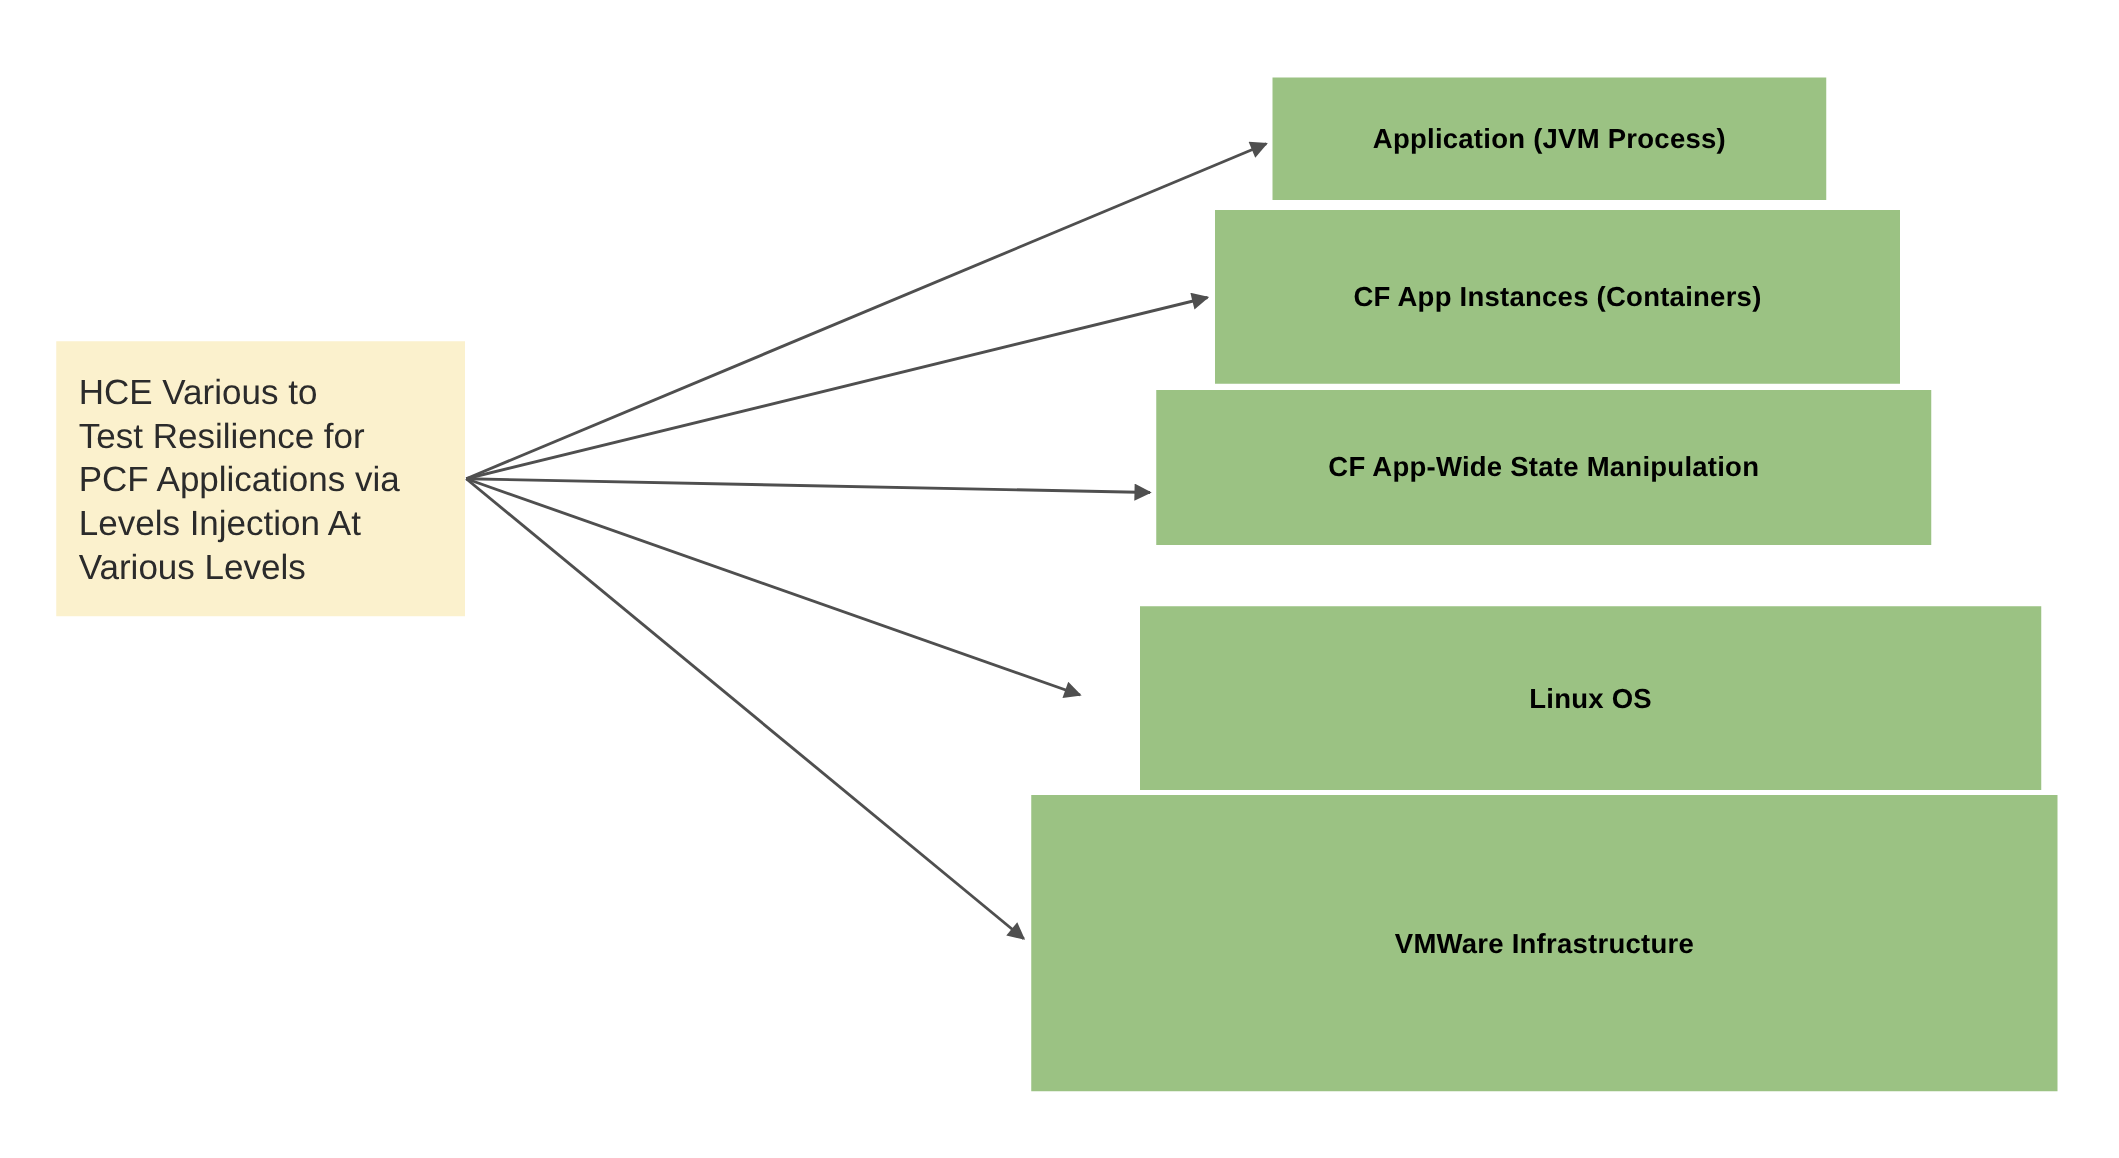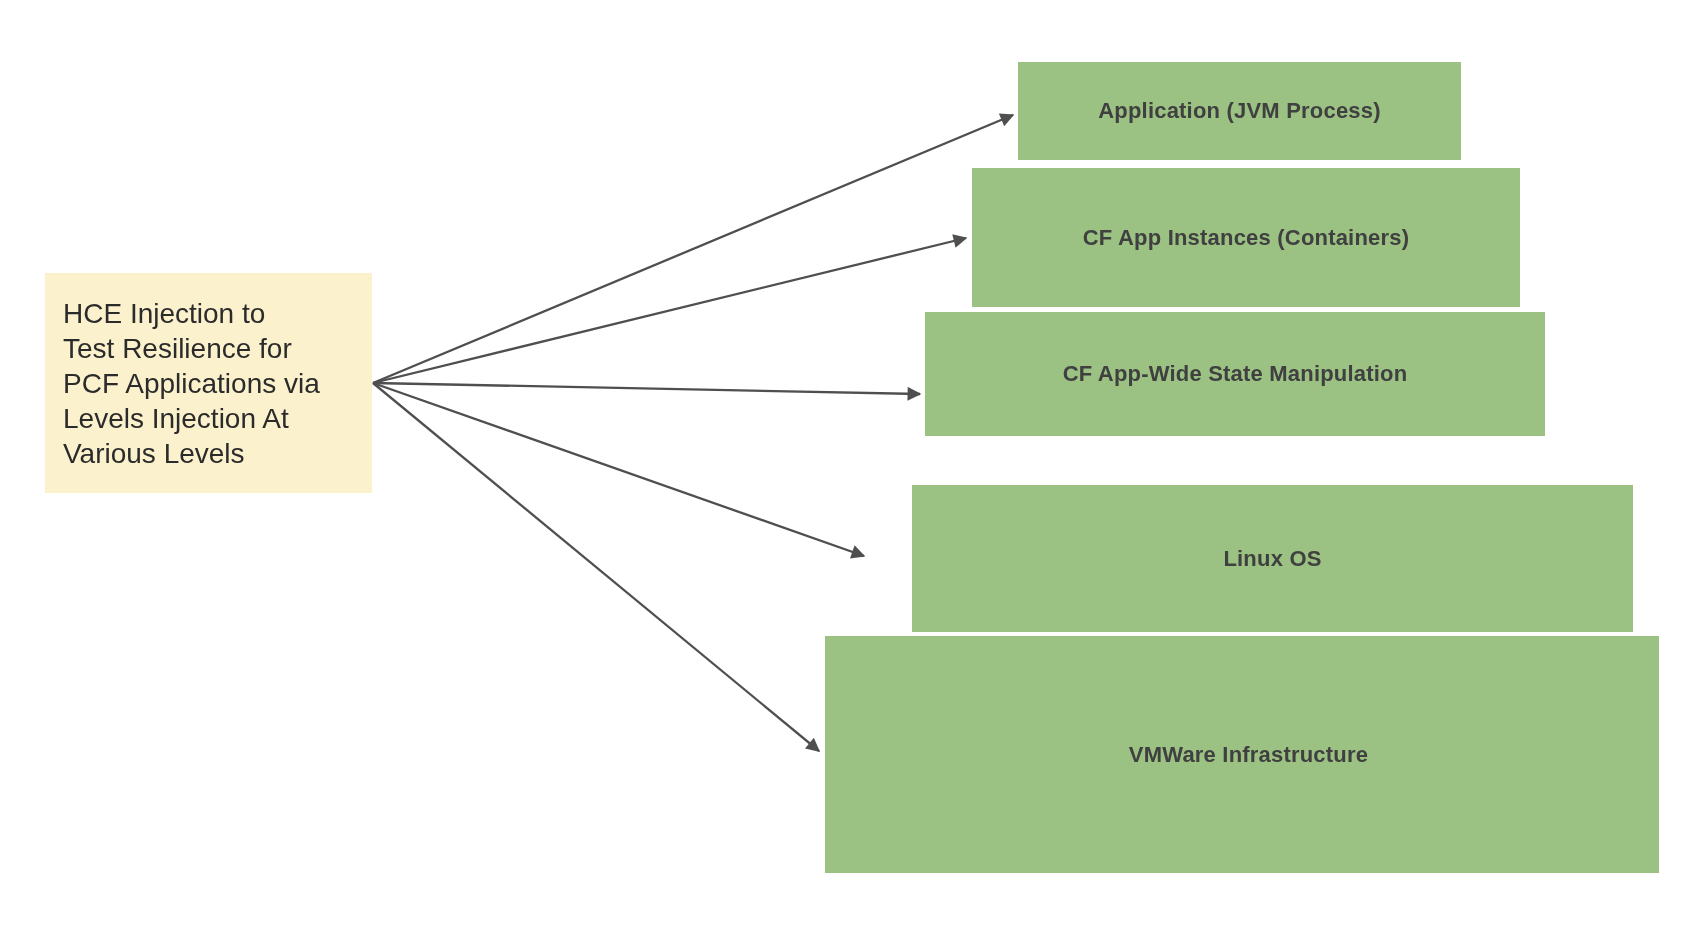--- a/index.html
+++ b/index.html
@@ -38,34 +38,34 @@
     padding: 10px 18px;
   }
   .source-note .line {
     font-size: 28px;
     line-height: 35px;
     white-space: nowrap;
   }
   .level-box {
     position: absolute;
     background: #9bc283;
-    color: #404040;
+    color: #000000;
     display: flex;
     align-items: center;
     justify-content: center;
     text-align: center;
     font-size: 22px;
     font-weight: bold;
     letter-spacing: 0.2px;
   }
   .level-1 { left: 1018px; top: 62px;  width: 443px; height: 98px; }
   .level-2 { left: 972px;  top: 168px; width: 548px; height: 139px; }
   .level-3 { left: 925px;  top: 312px; width: 620px; height: 124px; }
   .level-4 { left: 870px;  top: 485px; width: 721px; height: 147px; margin-left: 42px; }
-  .level-5 { left: 825px;  top: 636px; width: 821px; height: 237px; padding-left: 13px; }
+  .level-5 { left: 825px;  top: 636px; width: 821px; height: 237px; }
 </style>
 </head>
 <body>
 
 <div class="canvas">
 
   <svg class="arrows-layer" width="1695" height="926" viewBox="0 0 1695 926" xmlns="http://www.w3.org/2000/svg">
     <defs>
       <marker id="arrowhead" viewBox="0 0 10 10" refX="9" refY="5" markerWidth="8" markerHeight="6" orient="auto-start-reverse">
         <path d="M 0 0 L 10 5 L 0 10 z" fill="#4f4f4f"></path>
@@ -74,21 +74,21 @@
     <g stroke="#4f4f4f" stroke-width="2.3" fill="none">
       <line x1="373" y1="383" x2="1013" y2="115" marker-end="url(#arrowhead)"></line>
       <line x1="373" y1="383" x2="966" y2="238" marker-end="url(#arrowhead)"></line>
       <line x1="373" y1="383" x2="920" y2="394" marker-end="url(#arrowhead)"></line>
       <line x1="373" y1="383" x2="864" y2="556" marker-end="url(#arrowhead)"></line>
       <line x1="373" y1="383" x2="819" y2="751" marker-end="url(#arrowhead)"></line>
     </g>
   </svg>
 
   <div class="source-note">
-    <div class="line">HCE Injection to</div>
+    <div class="line">HCE Various to</div>
     <div class="line">Test Resilience for</div>
     <div class="line">PCF Applications via</div>
     <div class="line">Levels Injection At</div>
     <div class="line">Various Levels</div>
   </div>
 
   <div class="level-box level-1">
     <span>Application (JVM Process)</span>
   </div>
 

